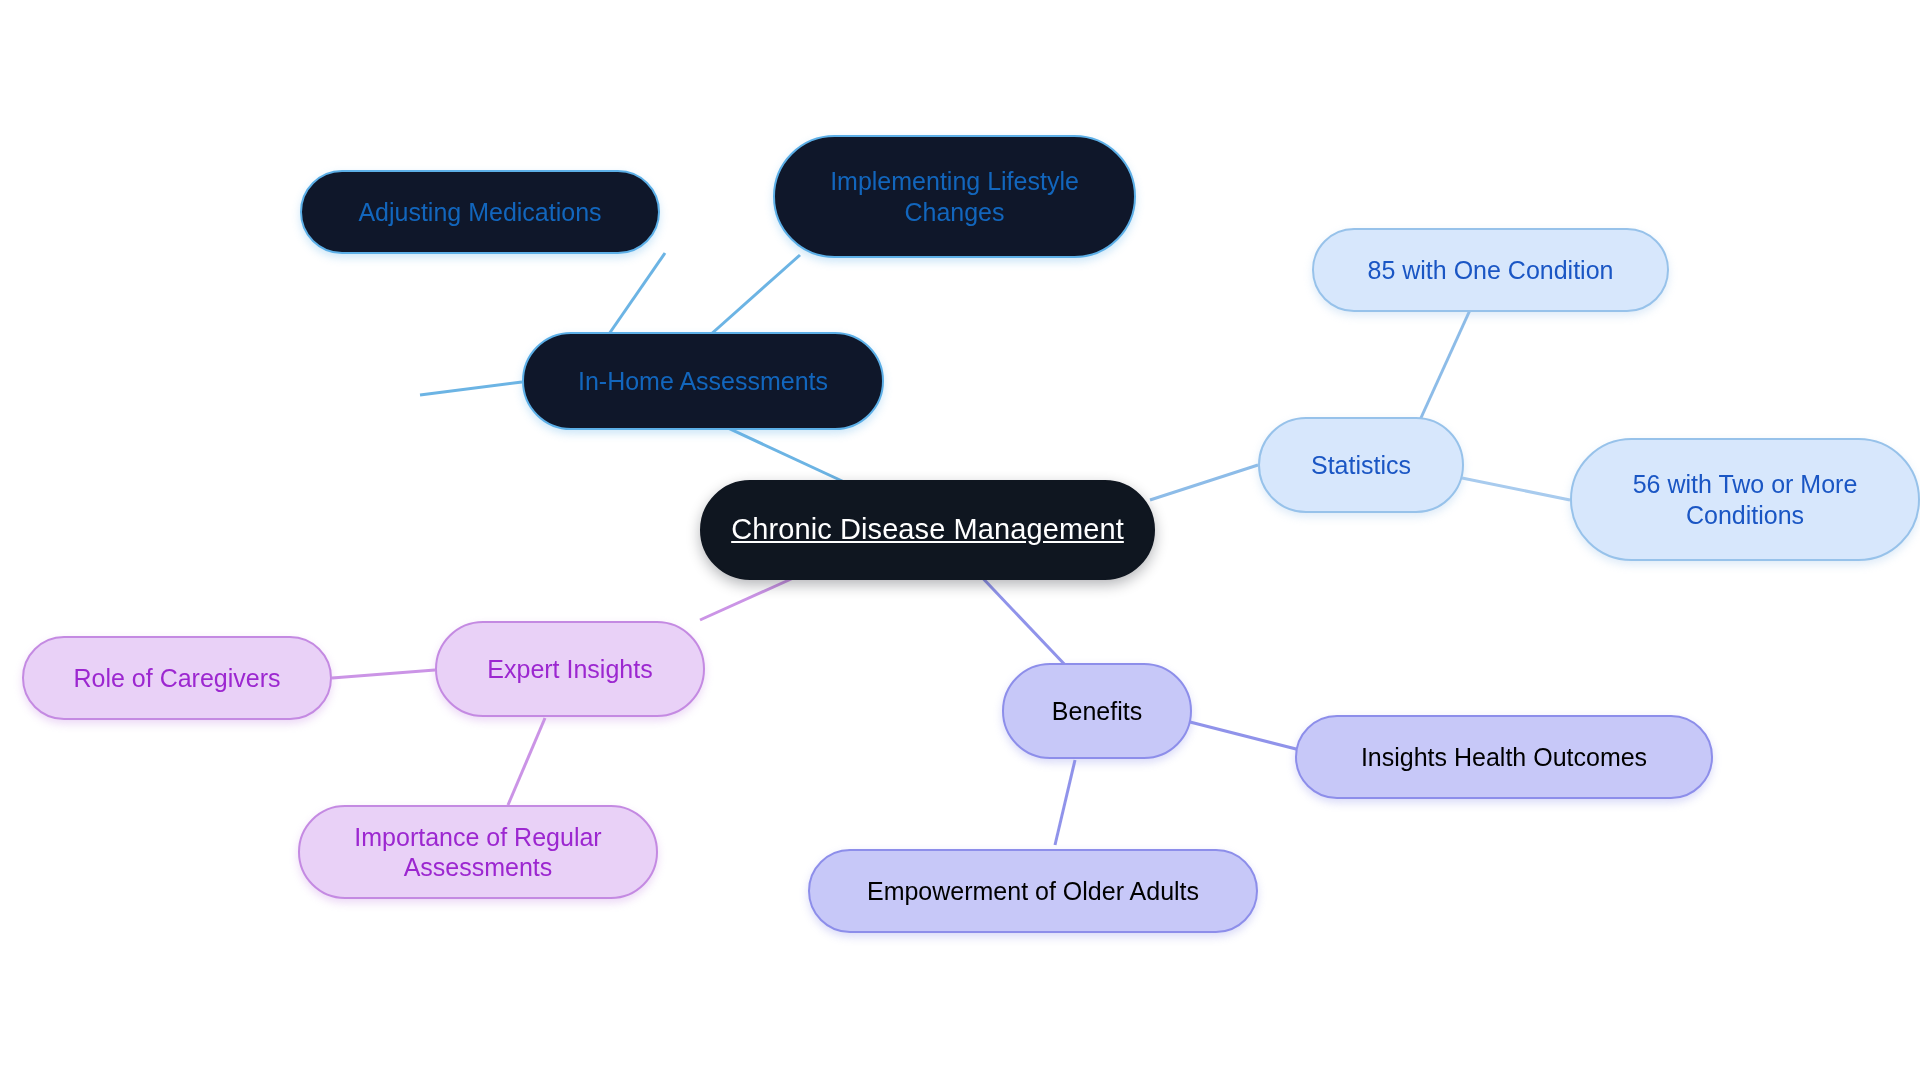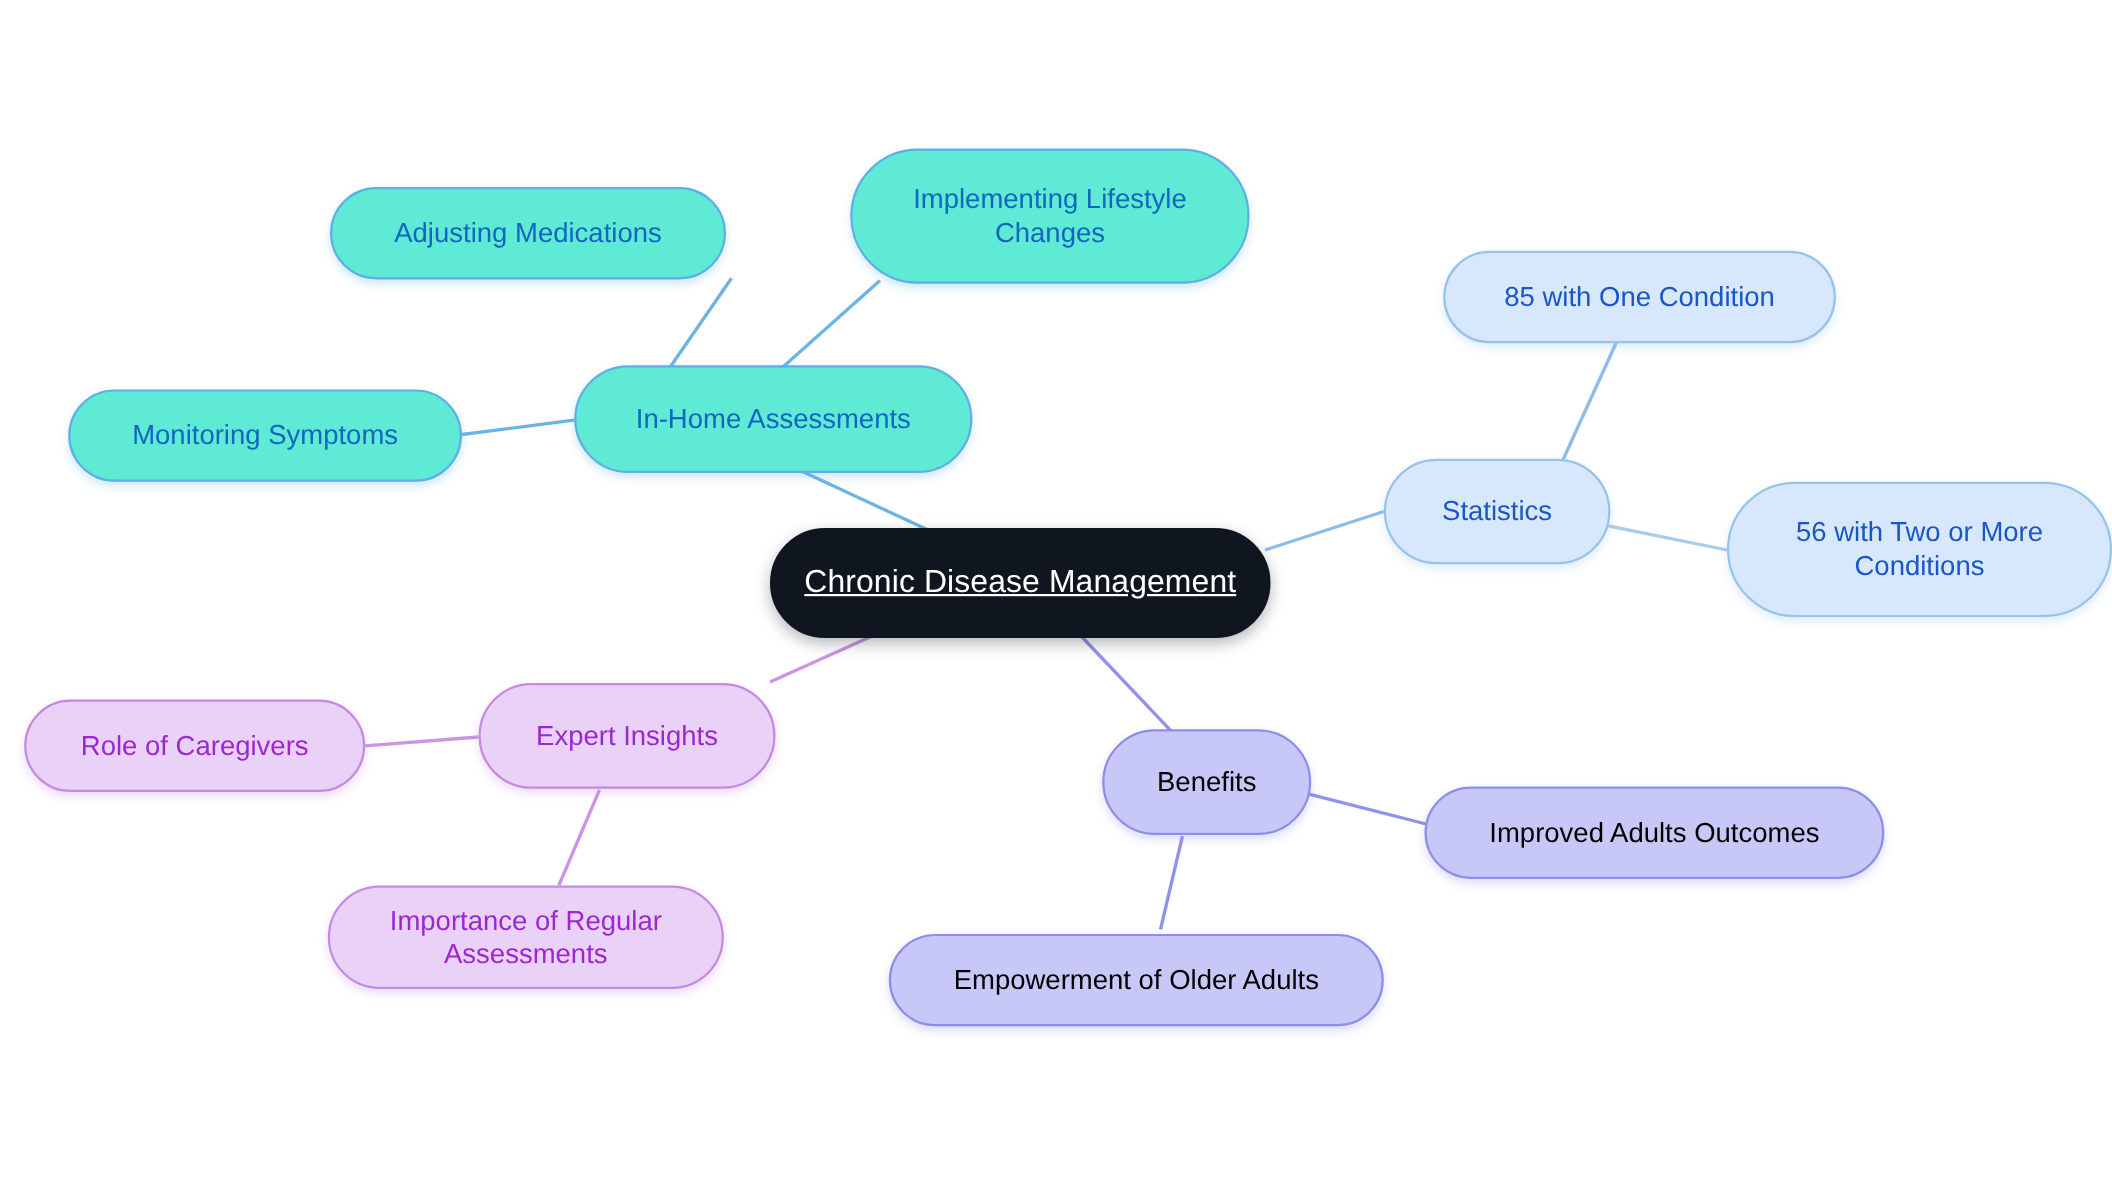--- a/index.html
+++ b/index.html
@@ -47,21 +47,21 @@
     background: #0f1620;
     border-color: #0f1620;
     color: #ffffff;
     font-size: 29px;
     letter-spacing: 0.1px;
     box-shadow: 0 5px 14px rgba(10,14,22,0.30);
   }
 
   
   .node--blueA {
-    background: #5eead4;
+    background: #0f172a;
     border-color: #5cafe7;
     color: #1266bd;
     font-size: 25px;
     box-shadow: 0 4px 9px rgba(92,175,231,0.30);
   }
 
   
   .node--blueB {
     background: #d7e7fc;
     border-color: #97c2ea;
@@ -124,43 +124,40 @@
 
   <div class="node node--blueA node--leaf" style="left:300px; top:170px; width:360px; height:84px;">
     <span>Adjusting Medications</span>
   </div>
 
   <div class="node node--blueA node--leaf" style="left:773px; top:135px; width:363px; height:123px;">
     <span>Implementing Lifestyle
 Changes</span>
   </div>
 
-  <div class="node node--blueA node--leaf" style="left:62px; top:354px; width:358px; height:84px;">
-    <span>Monitoring Symptoms</span>
-  </div>
 
   <div class="node node--blueB" style="left:1258px; top:417px; width:206px; height:96px;">
     <span>Statistics</span>
   </div>
 
   <div class="node node--blueB node--leaf" style="left:1312px; top:228px; width:357px; height:84px;">
     <span>85 with One Condition</span>
   </div>
 
   <div class="node node--blueB node--leaf" style="left:1570px; top:438px; width:350px; height:123px;">
     <span>56 with Two or More
 Conditions</span>
   </div>
 
   <div class="node node--indigo" style="left:1002px; top:663px; width:190px; height:96px;">
     <span>Benefits</span>
   </div>
 
   <div class="node node--indigo node--leaf" style="left:1295px; top:715px; width:418px; height:84px;">
-    <span>Improved Adults Outcomes</span>
+    <span>Insights Health Outcomes</span>
   </div>
 
   <div class="node node--indigo node--leaf" style="left:808px; top:849px; width:450px; height:84px;">
     <span>Empowerment of Older Adults</span>
   </div>
 
   <div class="node node--purple" style="left:435px; top:621px; width:270px; height:96px;">
     <span>Expert Insights</span>
   </div>
 

